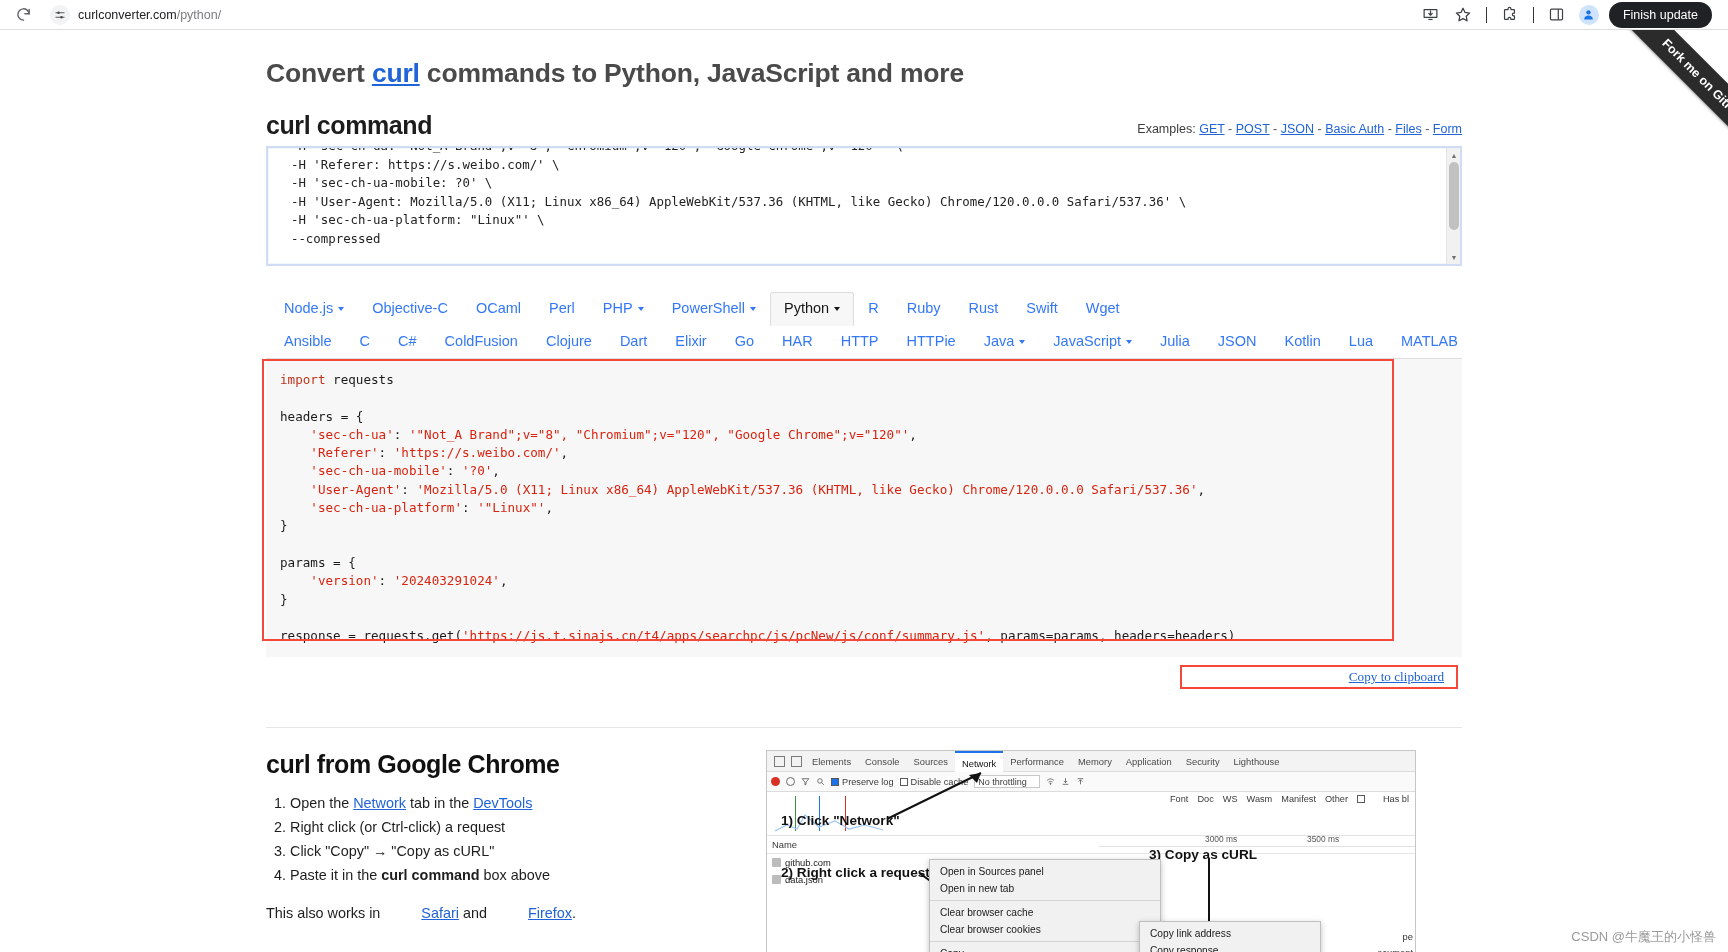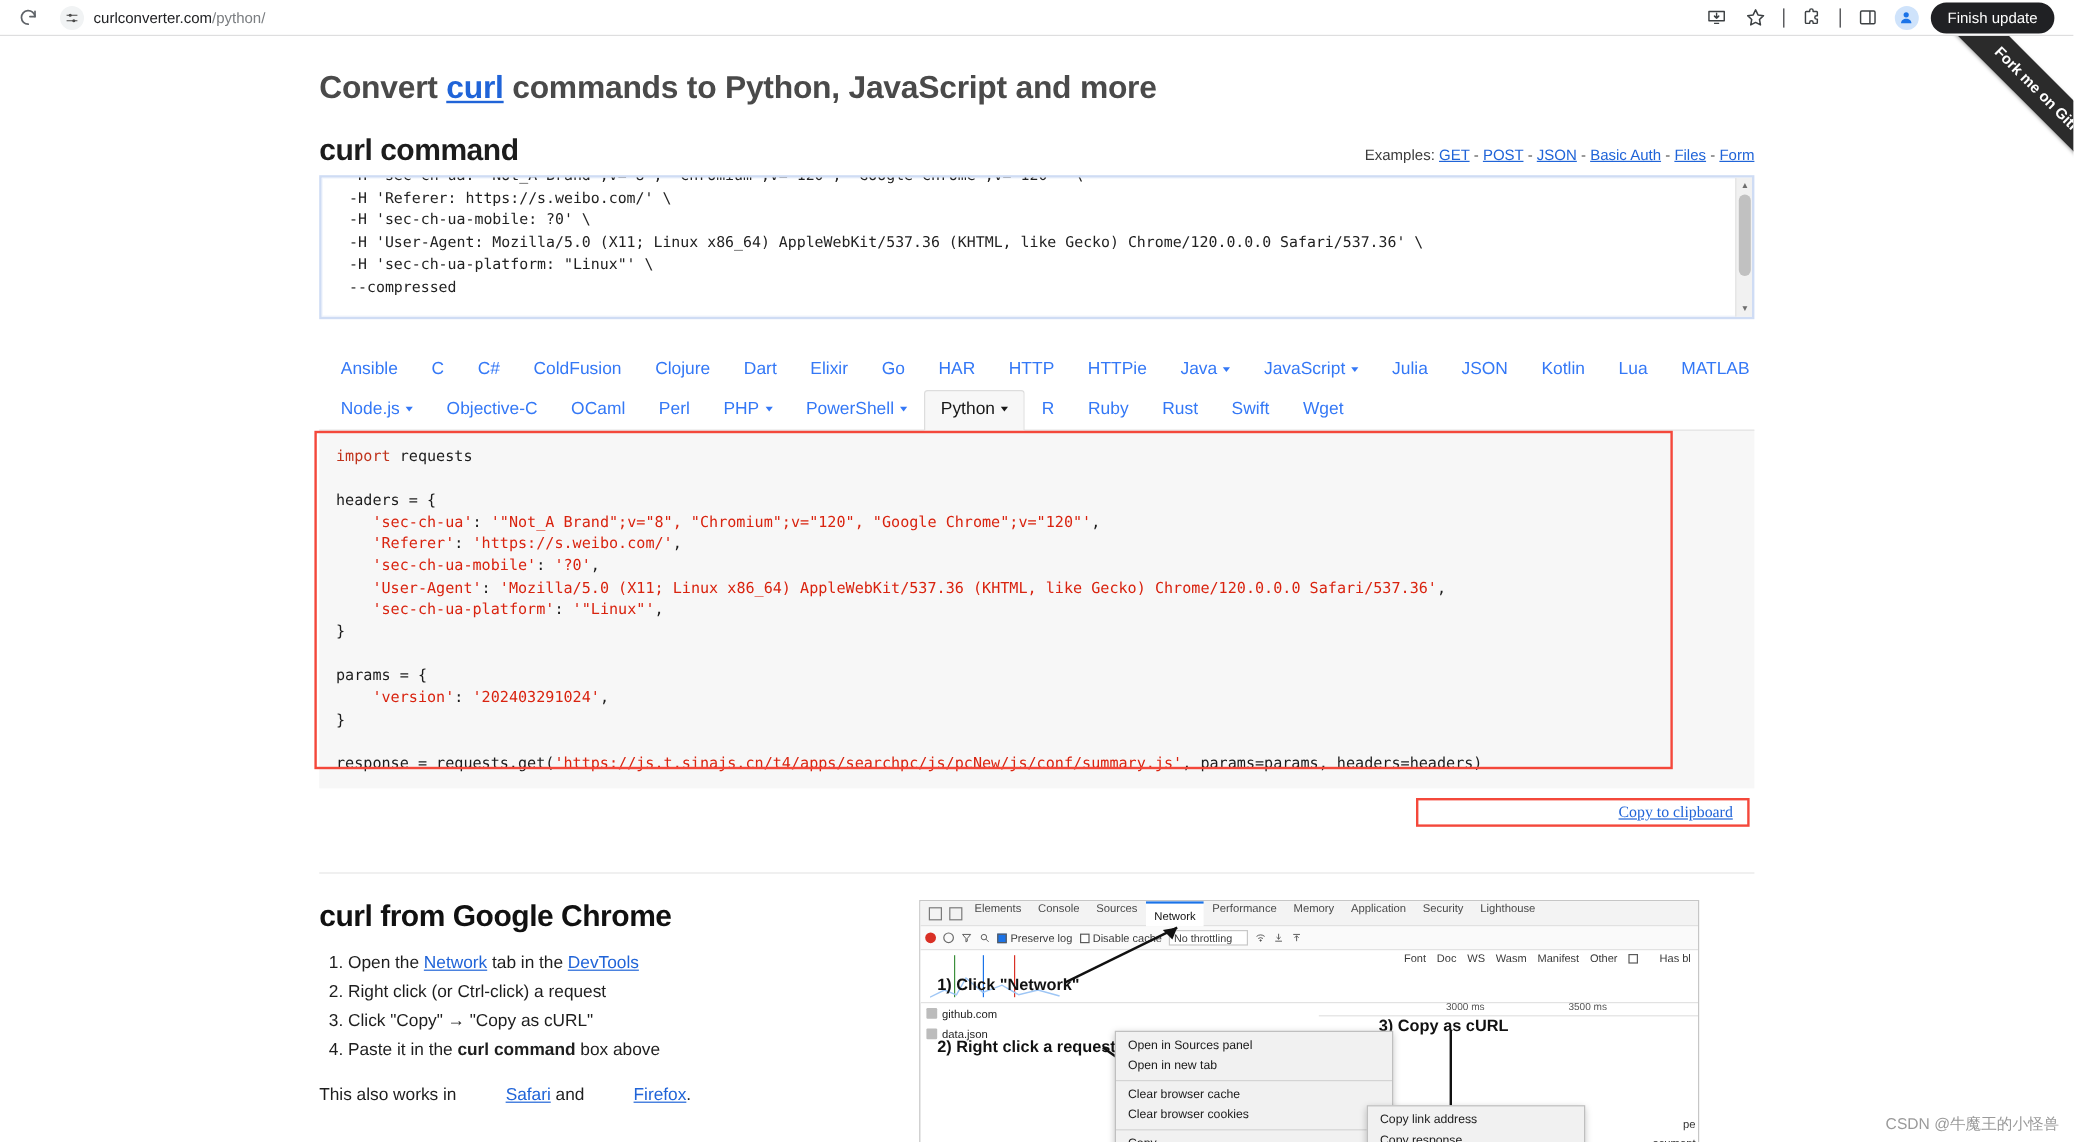--- a/index.html
+++ b/index.html
@@ -340,54 +340,54 @@
   -H 'sec-ch-ua-platform: "Linux"' \
   --compressed</pre>
       <div class="scrollbar-v">
         <div class="sb-arrow up">▲</div>
         <div class="sb-thumb"></div>
         <div class="sb-arrow down">▼</div>
       </div>
     </div>
 
     <div class="tabs" id="tabs-host">
+        <div style="display: flex; width: 100%;">
+          <div class="tab"><span>Node.js</span><span class="caret"></span></div>
+          <div class="tab"><span>Objective-C</span></div>
+          <div class="tab"><span>OCaml</span></div>
+          <div class="tab"><span>Perl</span></div>
+          <div class="tab"><span>PHP</span><span class="caret"></span></div>
+          <div class="tab"><span>PowerShell</span><span class="caret"></span></div>
+          <div class="tab active"><span>Python</span><span class="caret"></span></div>
+          <div class="tab"><span>R</span></div>
+          <div class="tab"><span>Ruby</span></div>
+          <div class="tab"><span>Rust</span></div>
+          <div class="tab"><span>Swift</span></div>
+          <div class="tab"><span>Wget</span></div>
+        </div>
         <div style="display: flex; width: 100%;">
           <div class="tab"><span>Ansible</span></div>
           <div class="tab"><span>C</span></div>
           <div class="tab"><span>C#</span></div>
           <div class="tab"><span>ColdFusion</span></div>
           <div class="tab"><span>Clojure</span></div>
           <div class="tab"><span>Dart</span></div>
           <div class="tab"><span>Elixir</span></div>
           <div class="tab"><span>Go</span></div>
           <div class="tab"><span>HAR</span></div>
           <div class="tab"><span>HTTP</span></div>
           <div class="tab"><span>HTTPie</span></div>
           <div class="tab"><span>Java</span><span class="caret"></span></div>
           <div class="tab"><span>JavaScript</span><span class="caret"></span></div>
           <div class="tab"><span>Julia</span></div>
           <div class="tab"><span>JSON</span></div>
           <div class="tab"><span>Kotlin</span></div>
           <div class="tab"><span>Lua</span></div>
           <div class="tab"><span>MATLAB</span></div>
         </div>
-        <div style="display: flex; width: 100%;">
-          <div class="tab"><span>Node.js</span><span class="caret"></span></div>
-          <div class="tab"><span>Objective-C</span></div>
-          <div class="tab"><span>OCaml</span></div>
-          <div class="tab"><span>Perl</span></div>
-          <div class="tab"><span>PHP</span><span class="caret"></span></div>
-          <div class="tab"><span>PowerShell</span><span class="caret"></span></div>
-          <div class="tab active"><span>Python</span><span class="caret"></span></div>
-          <div class="tab"><span>R</span></div>
-          <div class="tab"><span>Ruby</span></div>
-          <div class="tab"><span>Rust</span></div>
-          <div class="tab"><span>Swift</span></div>
-          <div class="tab"><span>Wget</span></div>
-        </div>
       </div>
 
     <div class="code-wrap">
       <div class="code-outline"></div>
       <pre class="code" id="code-host"><span style="color:#c0341d">import</span> requests
 
 headers = {
     <span style="color:#d9230f">'sec-ch-ua'</span>: <span style="color:#d9230f">'"Not_A Brand";v="8", "Chromium";v="120", "Google Chrome";v="120"'</span>,
     <span style="color:#d9230f">'Referer'</span>: <span style="color:#d9230f">'https://s.weibo.com/'</span>,
     <span style="color:#d9230f">'sec-ch-ua-mobile'</span>: <span style="color:#d9230f">'?0'</span>,
@@ -418,21 +418,21 @@
           <li><span>Click "Copy" → "Copy as cURL"</span></li>
           <li><span>Paste it in the </span><b>curl command</b><span> box above</span></li>
         </ol>
         <div class="also"><span>This also works in </span><a href="#">Safari</a><span> and </span><a href="#">Firefox</a><span>.</span></div>
       </div>
 
       <div class="devtools">
         <div class="dt-tabs">
           <div class="dt-ico"></div>
           <div class="dt-ico"></div>
-          <div id="dt-tabs-host" style="display:flex;align-items:flex-start;">
+          <div id="dt-tabs-host" style="display:flex;align-items:center;">
               <div class="dt-tab">Elements</div>
               <div class="dt-tab">Console</div>
               <div class="dt-tab">Sources</div>
               <div class="dt-tab active">Network</div>
               <div class="dt-tab">Performance</div>
               <div class="dt-tab">Memory</div>
               <div class="dt-tab">Application</div>
               <div class="dt-tab">Security</div>
               <div class="dt-tab">Lighthouse</div>
             </div>
@@ -487,20 +487,21 @@
             <span style="display:flex;align-items:center;gap:18px;">
                 <span class="chk off"></span>
                 <span>Has bl</span>
               </span>
           </div>
           <div class="dt-timeline">
             <span class="tl-lbl" style="left:106px;">3000 ms</span>
             <span class="tl-lbl" style="left:208px;">3500 ms</span>
           </div>
         </div>
+        <div class="dt-listhead">Name</div>
         <div class="dt-row">
             <span class="favicon"></span>
             <span>github.com</span>
           </div>
         <div class="dt-row">
             <span class="favicon"></span>
             <span>data.json</span>
           </div>
 
         <div class="dt-annot" style="left:14px;top:62px;">1) Click "Network"</div>

